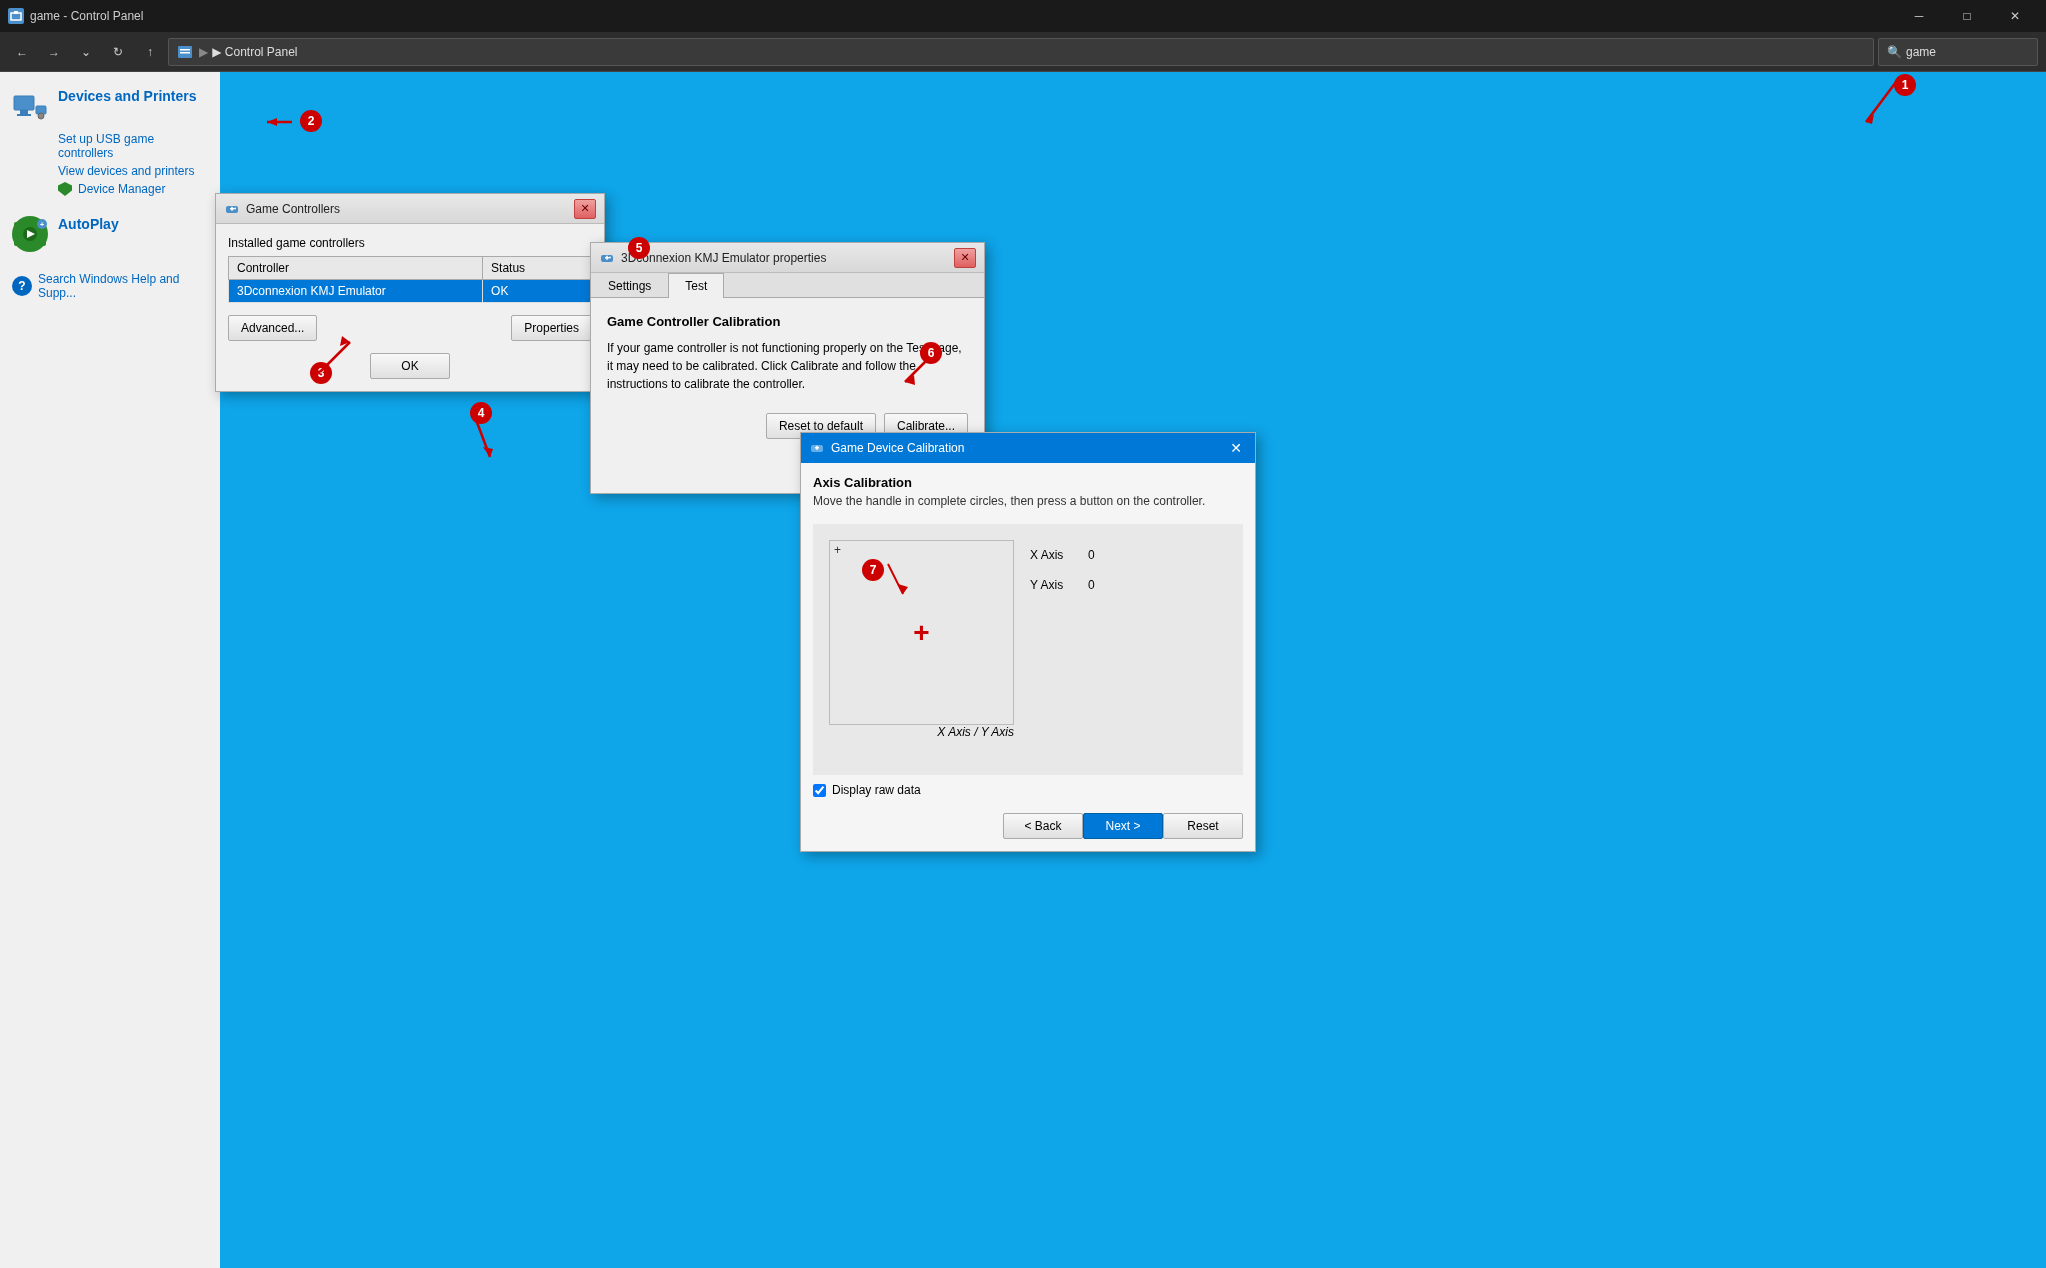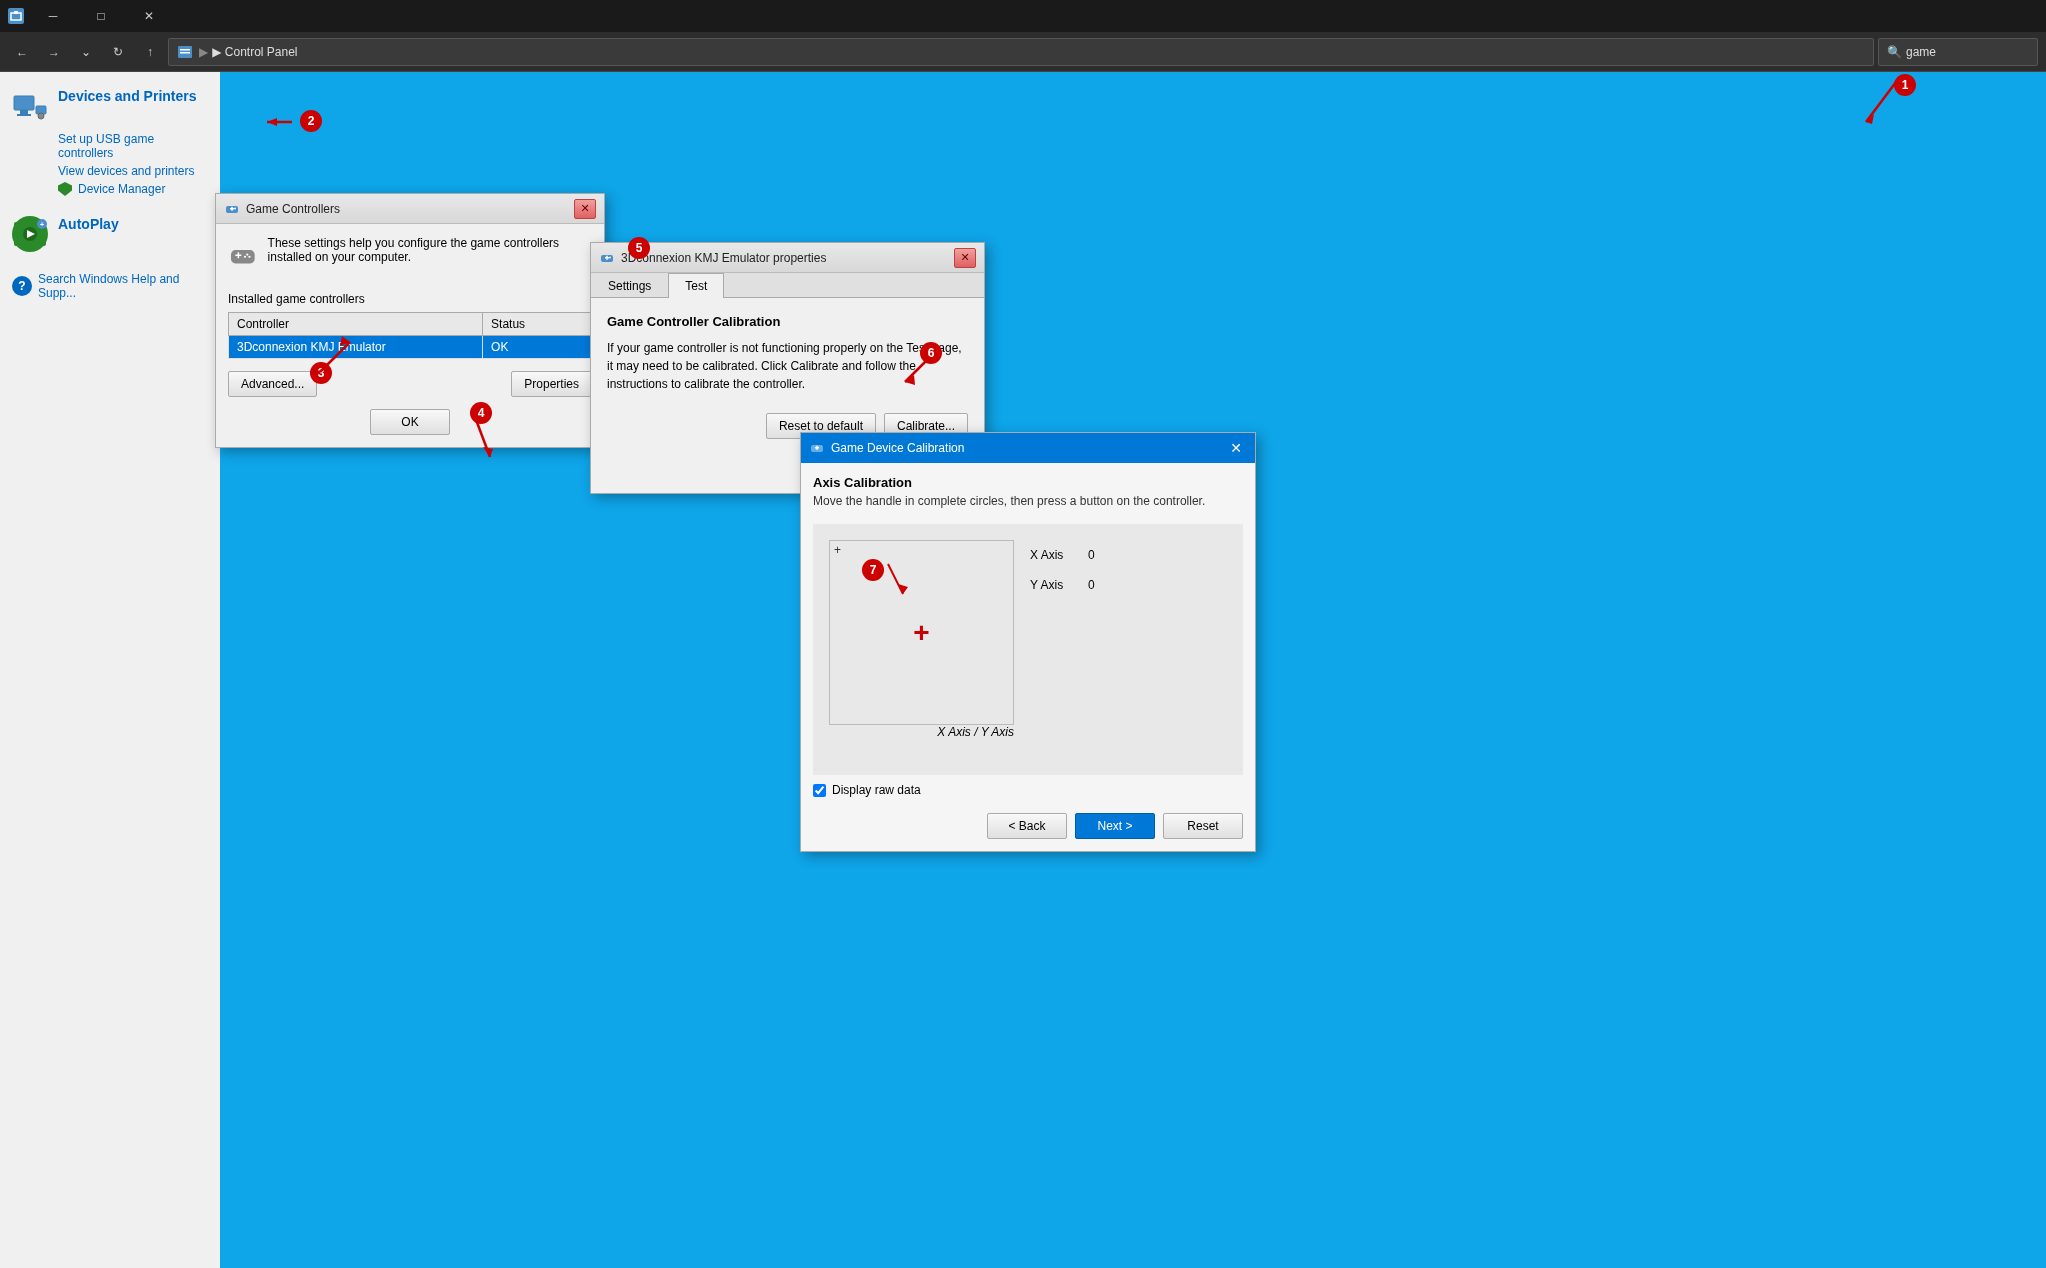--- a/index.html
+++ b/index.html
@@ -397,21 +397,20 @@
     }
     .calib-checkbox-row {
       display: flex;
       align-items: center;
       gap: 6px;
       font-size: 12px;
       margin-bottom: 16px;
     }
     .calib-buttons {
       display: flex;
-      gap: 8px;
       justify-content: flex-end;
     }
     .calib-btn-next {
       background: #0078d7;
       color: white;
       border: 1px solid #005fa3;
     }
     .autoplay-icon {
       width: 36px; height: 36px;
       background: #2a8a2a;
@@ -427,20 +426,21 @@
 </head>
 <body>
 
 <div class="title-bar">
   <span class="title-bar-icon">
     <svg width="12" height="12" viewBox="0 0 12 12">
         <rect x="1" y="3" width="10" height="7" fill="none" stroke="white" stroke-width="1.5"></rect>
         <rect x="4" y="1" width="4" height="3" fill="white"></rect>
       </svg>
   </span>
+  <span class="title-bar-text">game - Control Panel</span>
   <div class="title-bar-controls">
     <button class="title-btn">─</button>
     <button class="title-btn">□</button>
     <button class="title-btn close">✕</button>
   </div>
 </div>
 
 <div class="address-bar">
   <button class="nav-btn">←</button>
   <button class="nav-btn">→</button>
@@ -519,31 +519,20 @@
           <rect x="2" y="5" width="12" height="7" rx="2" fill="#4a8fc9"></rect>
           <rect x="6" y="7" width="4" height="1.5" fill="white"></rect>
           <rect x="7.25" y="5.75" width="1.5" height="4" fill="white"></rect>
           <circle cx="11" cy="7.5" r="1" fill="white"></circle>
         </svg>
       </div>
       <span class="dialog-title-text">Game Controllers</span>
       <button class="dialog-close-btn">✕</button>
     </div>
     <div class="dialog-body">
-      <div class="game-ctrl-intro">
-        <svg width="40" height="40" viewBox="0 0 40 40">
-          <rect x="4" y="12" width="32" height="18" rx="6" fill="#888"></rect>
-          <rect x="10" y="18" width="8" height="2" fill="white"></rect>
-          <rect x="13" y="15" width="2" height="8" fill="white"></rect>
-          <circle cx="26" cy="18" r="1.5" fill="white"></circle>
-          <circle cx="29" cy="21" r="1.5" fill="white"></circle>
-          <circle cx="23" cy="21" r="1.5" fill="white"></circle>
-        </svg>
-        <span style="font-size:12px;">These settings help you configure the game controllers installed on your computer.</span>
-      </div>
       <div class="game-ctrl-list-label">Installed game controllers</div>
       <table class="game-ctrl-table">
         <thead>
           <tr>
             <th style="width:70%;">Controller</th>
             <th>Status</th>
           </tr>
         </thead>
         <tbody>
           <tr class="selected">

